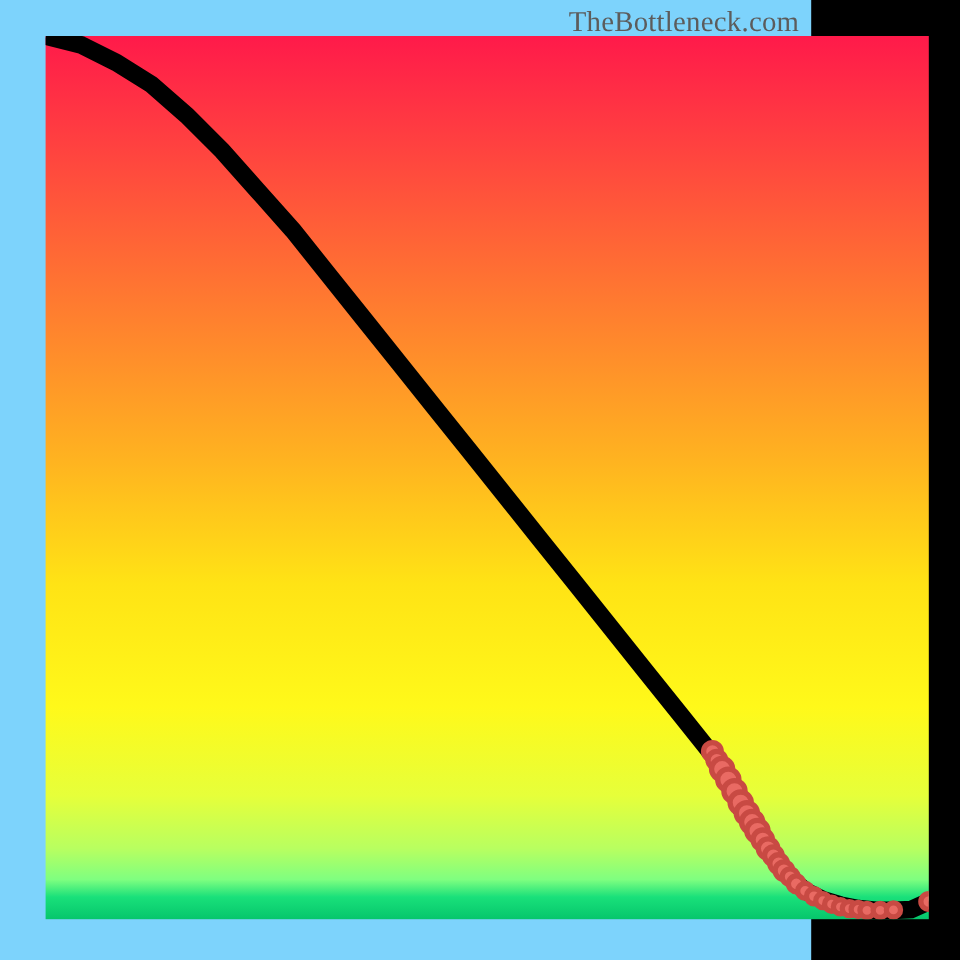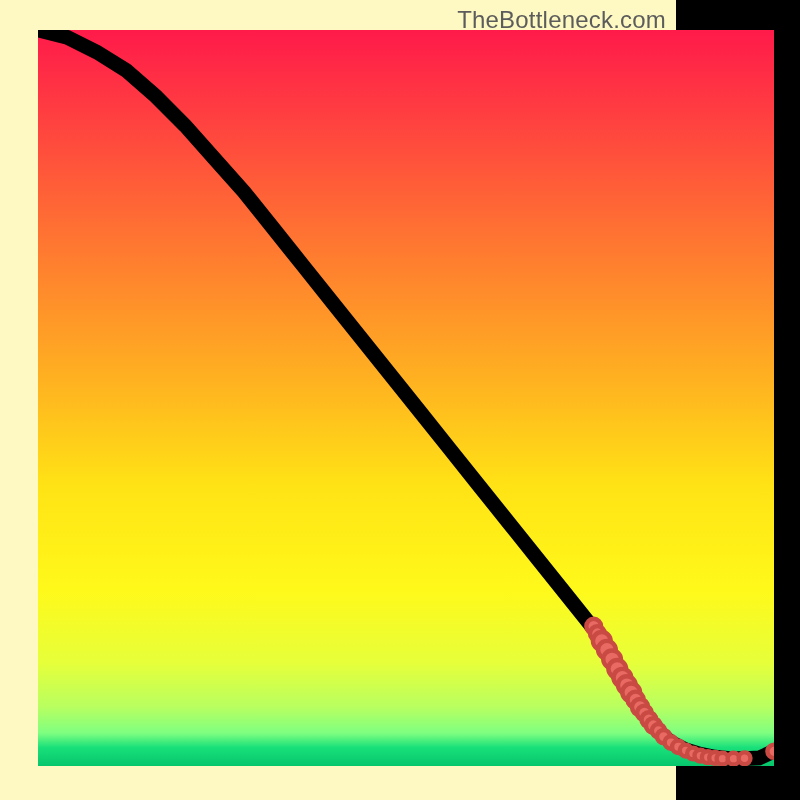--- a/index.html
+++ b/index.html
@@ -8,21 +8,22 @@
     background: #000;
     width: 800px;
     height: 800px;
     overflow: hidden;
     font-family: Arial, Helvetica, sans-serif;
   }
   .frame {
     position: relative;
     width: 676px;
     height: 800px;
-    background: #fef9c3;
+    background: #7dd3fc;
+    font-family: Liberation Serif, serif;
   }
   .watermark {
     position: absolute;
     top: 6px;
     right: 10px;
     color: #5c5c5c;
     font-size: 24px;
     letter-spacing: 0.2px;
     z-index: 10;
     user-select: none;

